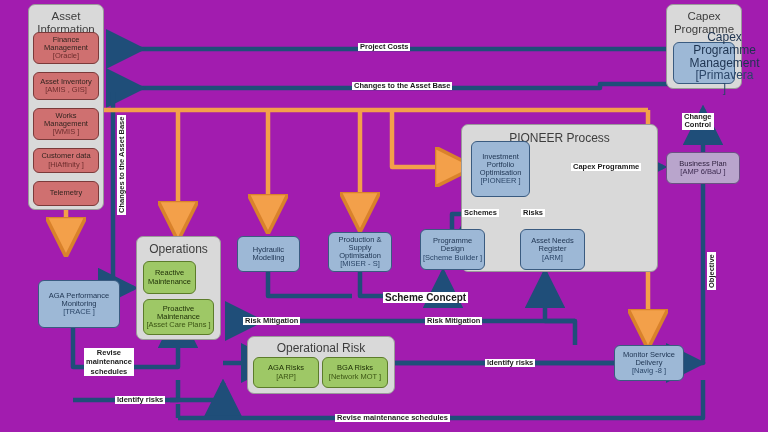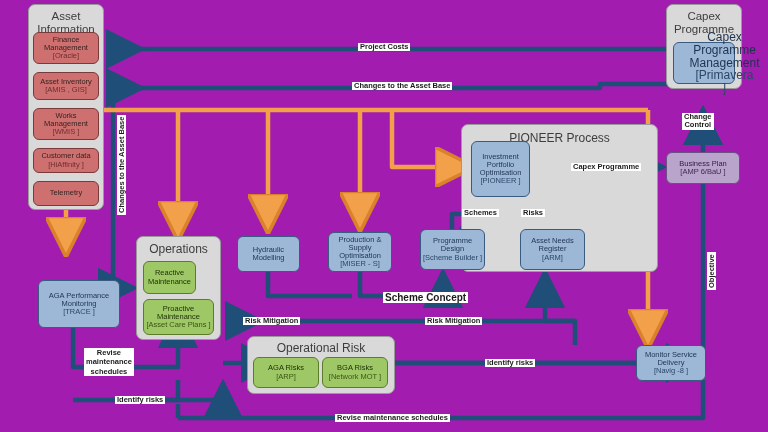--- a/index.html
+++ b/index.html
@@ -201,21 +201,21 @@
     <span class="l">Hydraulic Modelling</span>
   </div>
   <div class="node n-blue" style="left:328px;top:232px;width:64px;height:40px;font-size:7.5px;">
     <span class="l">Production &amp; Supply Optimisation</span>
     <span class="s">[MISER - S]</span>
   </div>
   <div class="node n-purple" style="left:666px;top:152px;width:74px;height:32px;font-size:7.5px;">
     <span class="l">Business Plan</span>
     <span class="s">[AMP 6/BaU ]</span>
   </div>
-  <div class="node n-blue" style="left:636px;top:345px;width:70px;height:36px;font-size:7.5px;">
+  <div class="node n-blue" style="left:614px;top:345px;width:70px;height:36px;font-size:7.5px;">
     <span class="l">Monitor Service Delivery</span>
     <span class="s">[Navig -8 ]</span>
   </div>
 
   <div class="wlabel" style="left:358px;top:43px;font-size:7.5px;"><span>Project Costs</span></div>
 
   <div class="wlabel" style="left:352px;top:82px;font-size:7.5px;"><span>Changes to the Asset Base</span></div>
 
   <div class="vlabel" style="left:117px;top:215px;font-size:7.5px;transform:rotate(-90deg);">
     <span>Changes to the Asset Base</span>

